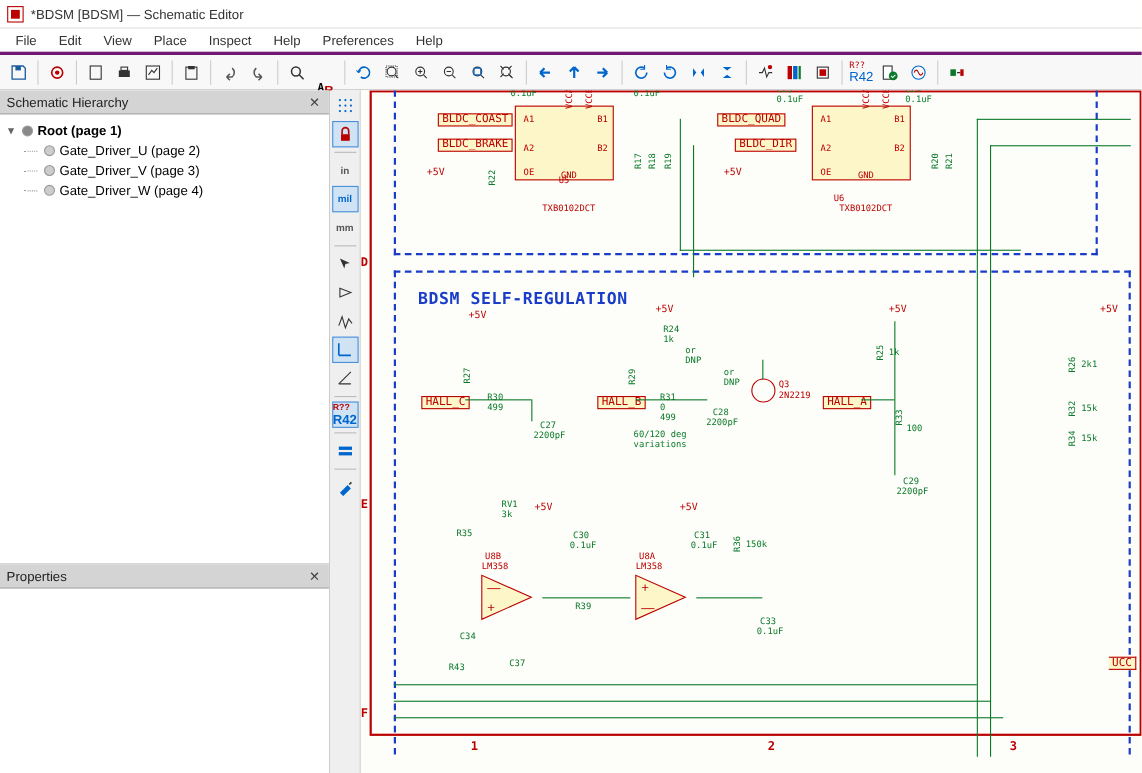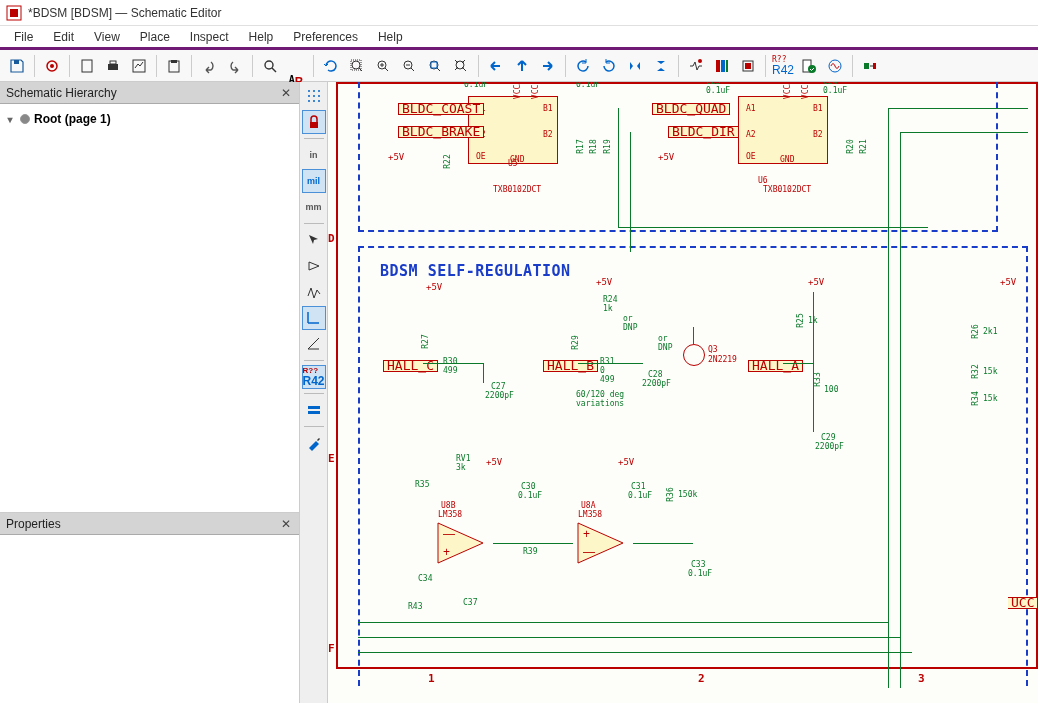--- a/index.html
+++ b/index.html
@@ -52,21 +52,21 @@
 .canvas { flex: 1; background: #fdfdf9; position: relative; overflow: hidden; }
 .schematic { position: absolute; inset: 0; }
 .sch-border { position: absolute; left: 8px; top: 0; right: 0; bottom: 34px; border: 2px solid #b00; }
 .ruler-label { position: absolute; color: #b00; font-family: monospace; font-size: 11px; font-weight: bold; }
 .sch-title { position: absolute; left: 52px; top: 180px; color: #1a3dc9; font-family: monospace; font-size: 15px; font-weight: bold; letter-spacing: 0.5px; }
 .dashed-box { position: absolute; border: 2px dashed #1a3dc9; }
 .wire-g { position: absolute; background: #0a7a2a; }
 .comp-label { position: absolute; color: #0a7a2a; font-family: monospace; font-size: 8px; }
 .net-label { position: absolute; color: #b00; font-family: monospace; font-size: 8px; }
 .chip { position: absolute; background: #fdf6c9; border: 1px solid #b00; }
-.pin-box { position: absolute; border: 1px solid #b00; background: #fdf6c9; font-family: monospace; font-size: 13px; color: #b00; padding: 0 3px; line-height: 10px; }
+.pin-box { position: absolute; border: 1px solid #b00; background: #fdf6c9; font-family: monospace; font-size: 10px; color: #b00; padding: 0 3px; line-height: 10px; }
 .trans { position: absolute; border: 1.5px solid #b00; border-radius: 50%; }
 .pwr-lbl { position: absolute; color: #b00; font-family: monospace; font-size: 9px; }
 </style>
 </head>
 <body>
 
 <div class="titlebar">
   <span class="icon">
     <svg width="16" height="16">
         <rect x="1" y="1" width="14" height="14" fill="#fff" stroke="#b00" stroke-width="1"></rect>
@@ -284,20 +284,32 @@
         <span class="label">Schematic Hierarchy</span>
         <span class="close">✕</span>
       </div>
       <div class="hierarchy-body">
         <div class="tree-item root">
           <span class="toggle">▾</span>
           <span class="dot"></span>
           <span>Root (page 1)</span>
         </div>
         <div class="tree-child">
+          <div class="tree-item tree-dotted">
+              <span class="dot"></span>
+              <span>Gate_Driver_U (page 2)</span>
+            </div>
+          <div class="tree-item tree-dotted">
+              <span class="dot"></span>
+              <span>Gate_Driver_V (page 3)</span>
+            </div>
+          <div class="tree-item tree-dotted">
+              <span class="dot"></span>
+              <span>Gate_Driver_W (page 4)</span>
+            </div>
         </div>
       </div>
     </div>
     <div class="properties-panel">
       <div class="panel-header">
         <span class="label">Properties</span>
         <span class="close">✕</span>
       </div>
     </div>
   </div>

